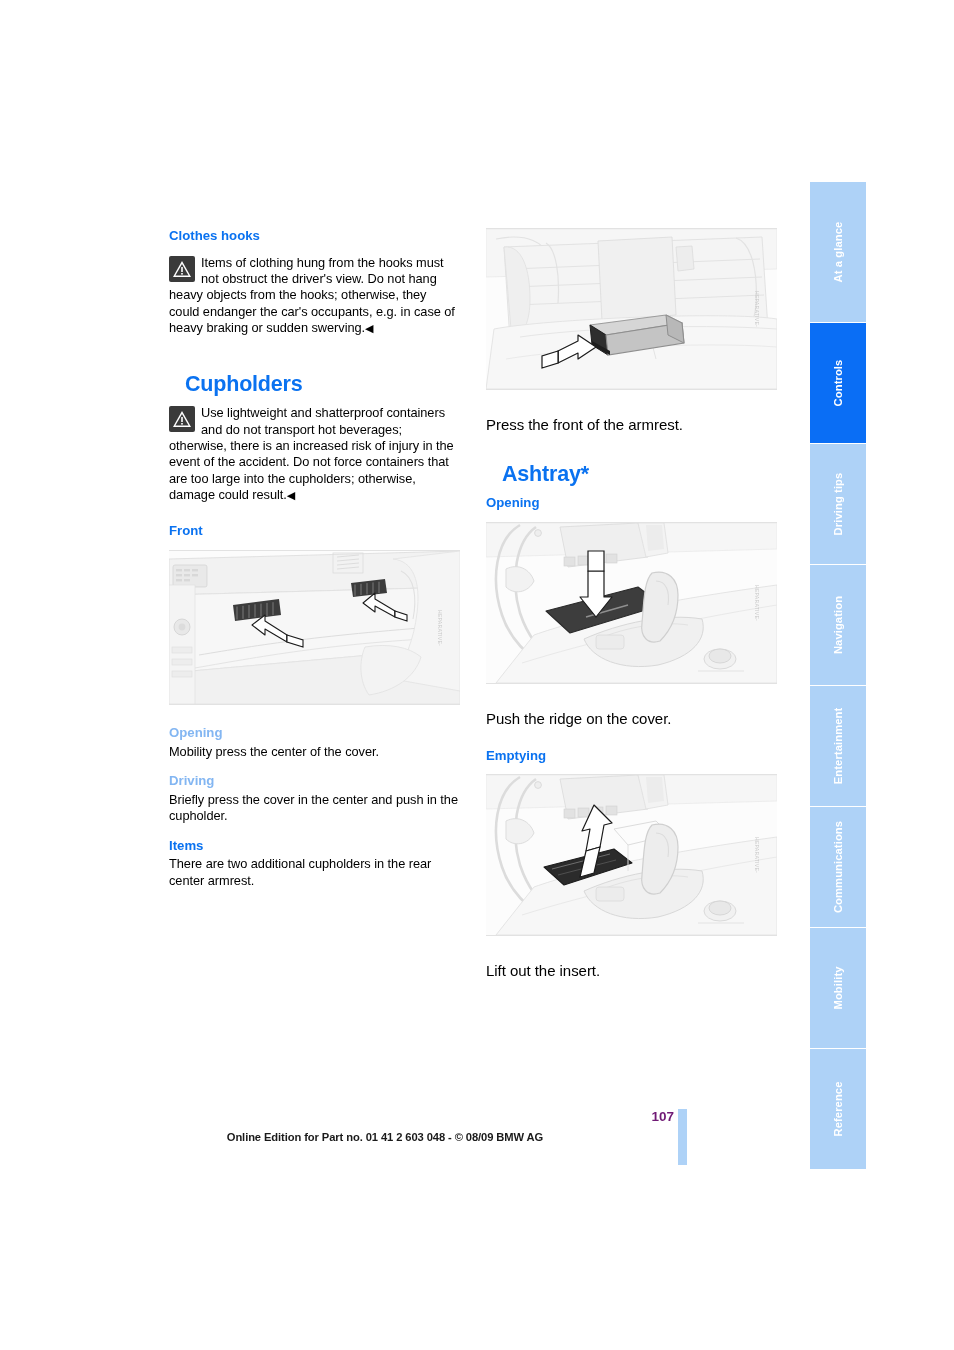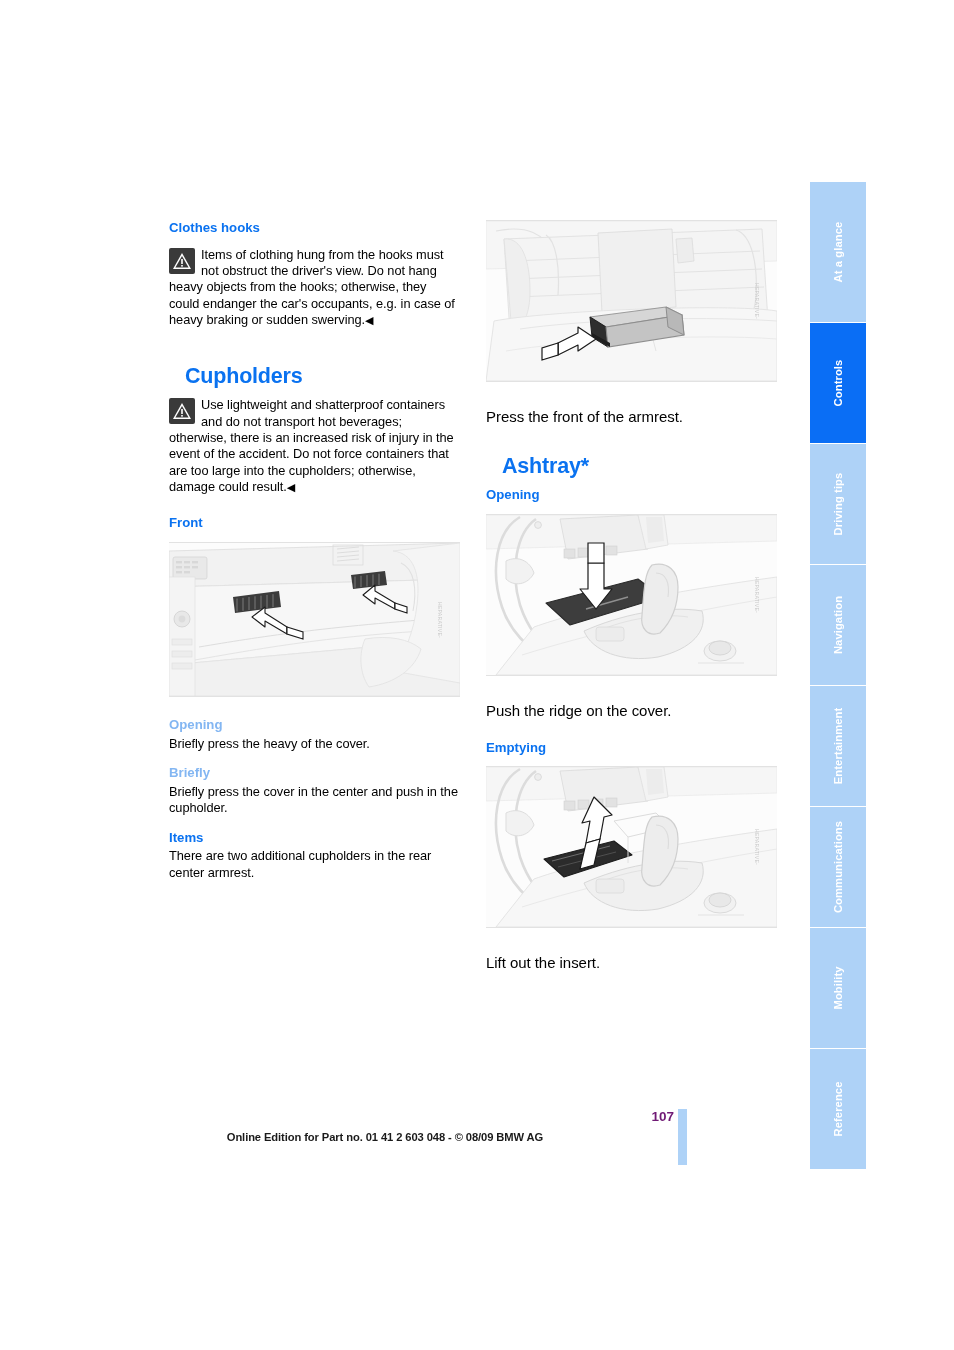--- a/index.html
+++ b/index.html
@@ -18,21 +18,21 @@
 
   .page {
     position: absolute;
     inset: 0;
     background: #ffffff;
   }
 
   
   .col {
     position: absolute;
-    top: 220px;
+    top: 228px;
     width: 291px;
   }
   .col-left  { left: 169px; }
   .col-right { left: 486px; }
 
   
   .h1 {
     font-size: 21.5px;
     font-weight: bold;
     color: #0a72f0;
@@ -308,25 +308,25 @@
           </g>
           <path d="M226 60 L238 64 L238 70 L226 66 Z" fill="#ffffff" stroke="#1c1c1c" stroke-width="1.1"></path>
         </g>
       </svg>
       <div class="fig-watermark">HEPARATIVE-</div>
     </div>
 
     <div class="gap-m"></div>
 
     <h3 class="h3">Opening</h3>
-    <p class="body">Briefly press the heavy of the cover.</p>
+    <p class="body">Mobility press the center of the cover.</p>
 
     <div class="gap-s"></div>
 
-    <h3 class="h3">Briefly</h3>
+    <h3 class="h3">Driving</h3>
     <p class="body">Briefly press the cover in the center and push in the cupholder.</p>
 
     <div class="gap-s"></div>
 
     <h2 class="h2">Items</h2>
     <p class="body">There are two additional cupholders in the rear center armrest.</p>
   </div>
 
   <div class="col col-right">
 

